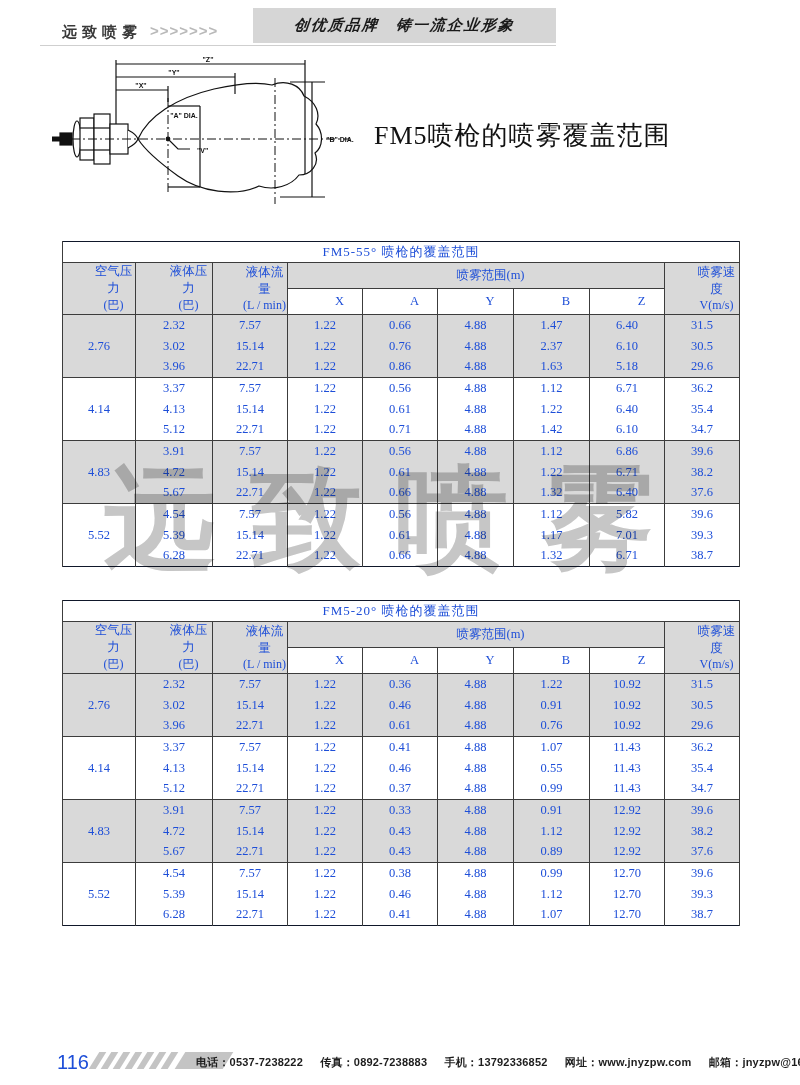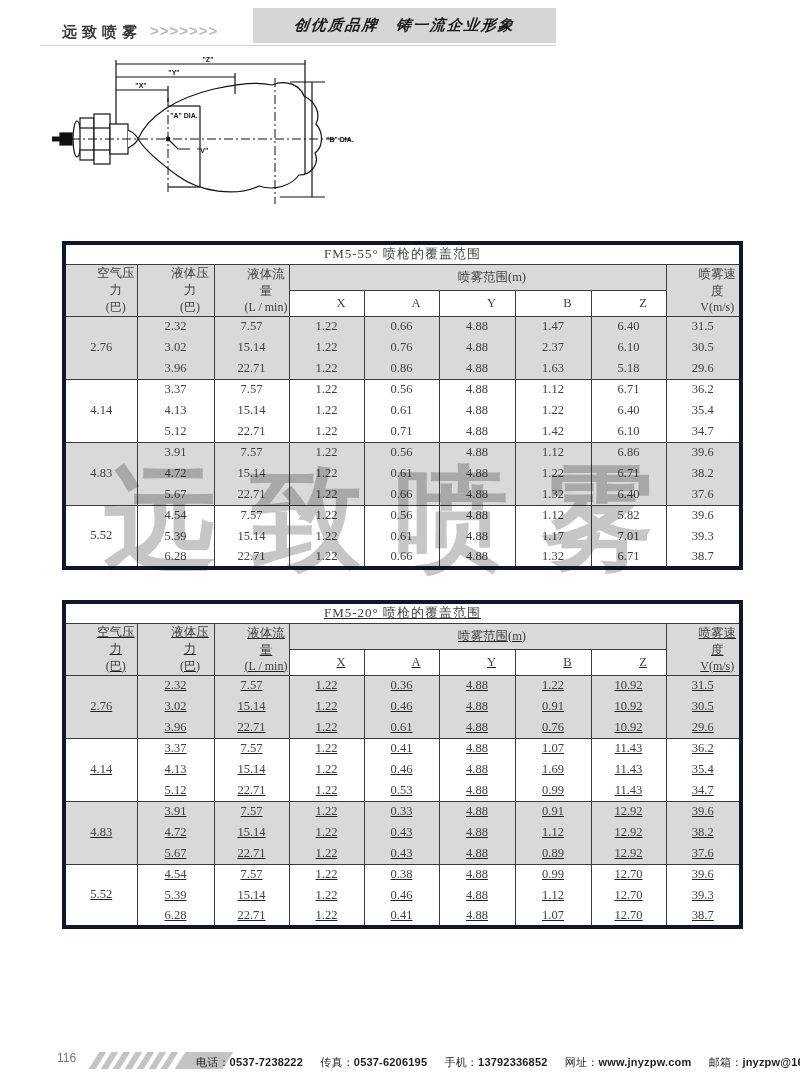--- a/index.html
+++ b/index.html
@@ -36,25 +36,25 @@
   
   .page-title {
     position:absolute; left:374px; top:110px;
     font-family:"Liberation Serif", serif; font-size:26px; font-weight:500;
     color:#111; letter-spacing:1px;
   }
 
   
   .tbl-wrap { position:absolute; left:62px; width:677px; }
   .tbl-wrap.t0 { top:233px; }
-  .tbl-wrap.t1 { top:592px;text-decoration:underline; }
+  .tbl-wrap.t1 { top:592px; }
   table.spec {
     border-collapse:collapse; width:677px; table-layout:fixed;
-    font-family:"Liberation Serif", serif; font-size:12.5px; color:#404040;
-    border:4px solid #0f172a;
+    font-family:"Liberation Serif", serif; font-size:12.5px; color:#1d4ed8;
+    border:1px solid #0f172a;
   }
   table.spec td {
     border-left:1px solid #3c3c3c; border-right:1px solid #3c3c3c;
     text-align:center; vertical-align:middle; padding:0;
   }
   table.spec tr.title-row td {
     border-bottom:1px solid #3c3c3c; height:21px; font-size:13px; letter-spacing:1px;
   }
   table.spec tr.hdr td { background:#d9d9d9; height:26px; font-size:12.5px; }
   table.spec tr.hdr td.sub { background:#fff; }
@@ -68,32 +68,32 @@
   .watermark {
     position:absolute; left:104px; top:455px; z-index:6;
     font-family:"Liberation Sans", sans-serif; font-weight:bold;
     font-size:112px; line-height:112px; letter-spacing:34px; color:#c6c6c6;
     mix-blend-mode:multiply; pointer-events:none; white-space:nowrap;
   }
 
   
   .footer { position:absolute; left:0; top:1040px; width:800px; height:26px; }
   .page-num {
-    position:absolute; left:57px; top:3px; font-size:12px; color:#737373;
+    position:absolute; left:57px; top:3px; font-size:20px; color:#1d4ed8;
     font-family:"Liberation Sans", sans-serif;
     text-align:right;
   }
   .stripes { position:absolute; left:94px; top:4px; display:flex; }
   .stripe { width:7px; height:17px; background:#c4c4c4; margin-right:5px; transform:skewX(-32deg); }
   .stripe-solid { width:48px; height:17px; background:#c4c4c4; transform:skewX(-32deg); margin-left:2px; }
   .contact {
     position:absolute; left:196px; top:7px; font-size:11px; font-weight:bold;
     color:#1d1d1d; white-space:nowrap; letter-spacing:0.2px;
   }
-  .contact b { margin-left:14px; font-weight:normal; }
+  .contact b { margin-left:14px; font-weight:bold; }
   .contact b:first-child { margin-left:0; }
 </style>
 </head>
 <body>
 
 <div class="page">
 
   <div class="hdr-brand">远致喷雾</div>
   <div class="hdr-chevrons">&gt;&gt;&gt;&gt;&gt;&gt;&gt;</div>
   <div class="hdr-banner">
@@ -148,20 +148,21 @@
     </g>
 
     <text x="158" y="8" text-anchor="middle">"Z"</text>
     <text x="124" y="21" text-anchor="middle">"Y"</text>
     <text x="91" y="34" text-anchor="middle">"X"</text>
     <text x="134" y="64" text-anchor="middle">"A" DIA.</text>
     <text x="290" y="88" text-anchor="middle">"B" DIA.</text>
     <text x="147" y="99" text-anchor="start">"V"</text>
   </svg>
 
+  <div class="page-title">FM5喷枪的喷雾覆盖范围</div>
 
   <div class="tbl-wrap t0">
       <table class="spec">
         <colgroup>
           <col style="width:73px">
           <col style="width:77px">
           <col style="width:75px">
           <col style="width:75px">
           <col style="width:75px">
           <col style="width:76px">
@@ -386,29 +387,29 @@
             <td>1.07</td>
             <td>11.43</td>
             <td>36.2</td>
           </tr>
           <tr class="data">
             <td>4.13</td>
             <td>15.14</td>
             <td>1.22</td>
             <td>0.46</td>
             <td>4.88</td>
-            <td>1.69</td>
+            <td>0.55</td>
             <td>11.43</td>
             <td>35.4</td>
           </tr>
           <tr class="data">
             <td>5.12</td>
             <td>22.71</td>
             <td>1.22</td>
-            <td>0.53</td>
+            <td>0.37</td>
             <td>4.88</td>
             <td>0.99</td>
             <td>11.43</td>
             <td>34.7</td>
           </tr>
           <tr class="data group-start shade">
             <td rowspan="3">4.83</td>
             <td>3.91</td>
             <td>7.57</td>
             <td>1.22</td>
@@ -482,20 +483,20 @@
         <div class="stripe"></div>
         <div class="stripe"></div>
       <div class="stripe"></div>
         <div class="stripe"></div>
         <div class="stripe"></div>
       <div class="stripe"></div>
         <div class="stripe-solid"></div>
     </div>
     <div class="contact">
       <b>电话：</b><span>0537-7238222</span>
-      <b>传真：</b><span>0537-6206195</span>
+      <b>传真：</b><span>0892-7238883</span>
       <b>手机：</b><span>13792336852</span>
       <b>网址：</b><span>www.jnyzpw.com</span>
       <b>邮箱：</b><span>jnyzpw@163.com</span>
     </div>
   </div>
 
 </div>
 
 </body></html>

